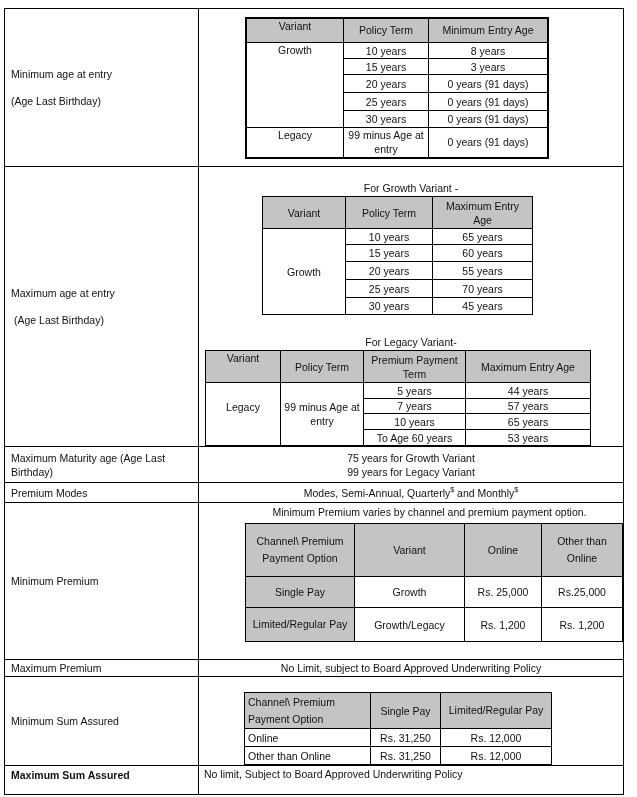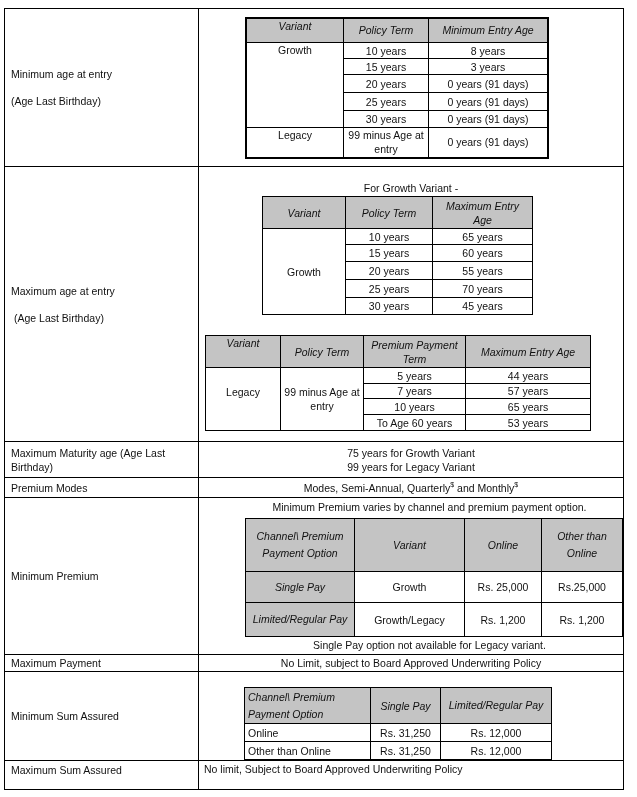--- a/index.html
+++ b/index.html
@@ -5,21 +5,21 @@
   html, body { margin: 0; padding: 0; background: #ffffff; }
   body { width: 637px; height: 797px; position: relative; overflow: hidden;
          font-family: "Liberation Sans", sans-serif; font-size: 10.5px; color: #111; }
   .outer { position: absolute; left: 4px; top: 8px; width: 620px; border-collapse: collapse; }
   .outer > tbody > tr > td { border: 1.5px solid #000; padding: 0; vertical-align: middle; }
   .outer td.lbl { width: 213px; padding: 0 6px; text-align: left; line-height: 14px; }
   .outer td.val { position: relative; text-align: center; }
   table.inner { border-collapse: collapse; margin: 0 auto; }
   table.inner td, table.inner th { border: 1px solid #000; text-align: center; font-weight: normal;
          padding: 0 3px; line-height: 14px; font-size: 10.5px; }
-  table.inner th, table.inner td.shade { background: #c4c4c4; font-style: italic; }
+  table.inner th, table.inner td.shade { background: #c4c4c4; }
   table.inner.thick { border: 2px solid #000; }
   .caption { text-align: center; line-height: 15px; }
   sup { font-size: 7px; }
   .left { text-align: left !important; }
 </style>
 </head>
 <body>
 
 <table class="outer">
 <tbody>
@@ -101,20 +101,21 @@
           <td>25 years</td>
           <td>70 years</td>
         </tr>
         <tr style="height:17px;">
           <td>30 years</td>
           <td>45 years</td>
         </tr>
       </tbody>
           </table>
       <div style="height:20px;"></div>
+      <div class="caption">For Legacy Variant-</div>
       <table class="inner" style="width:386px;margin-left:6px;border:1.5px solid #000;">
         <tbody>
               <tr style="height:32px;">
           <th style="width:68px;vertical-align:top;">Variant</th>
           <th style="width:76px;">Policy Term</th>
           <th style="width:95px;">Premium Payment Term</th>
           <th>Maximum Entry Age</th>
         </tr>
         <tr style="height:16px;">
           <td rowspan="4"><span>Legacy</span><br>&nbsp;</td>
@@ -173,26 +174,25 @@
           <td>Rs.25,000</td>
         </tr>
         <tr style="height:34px;">
           <td class="shade" style="line-height:17px;">Limited/Regular Pay</td>
           <td>Growth/Legacy</td>
           <td>Rs. 1,200</td>
           <td>Rs. 1,200</td>
         </tr>
       </tbody>
           </table>
-      <div class="caption" style="margin-top:1px;">Single Pay option not available for Legacy variant.</div>
     </td>
   </tr>
 
   <tr style="height:17px;">
-    <td class="lbl">Maximum Payment</td>
+    <td class="lbl">Maximum Premium</td>
     <td class="val">No Limit, subject to Board Approved Underwriting Policy</td>
   </tr>
 
   <tr style="height:88px;">
     <td class="lbl">Minimum Sum Assured</td>
     <td class="val" style="vertical-align:top;padding-top:15px;">
       <table class="inner" style="width:308px;margin-left:45px;border:1.5px solid #000;">
         <tbody>
               <tr style="height:36px;">
           <th class="left" style="width:119px;line-height:17px;">Channel\ Premium Payment Option</th>
@@ -208,17 +208,17 @@
           <td class="left">Other than Online</td>
           <td>Rs. 31,250</td>
           <td>Rs. 12,000</td>
         </tr>
       </tbody>
           </table>
     </td>
   </tr>
 
   <tr style="height:29px;">
-    <td class="lbl" style="vertical-align:top;padding-top:2px;">Maximum Sum Assured</td>
+    <td class="lbl" style="vertical-align:top;padding-top:2px;font-weight:bold;">Maximum Sum Assured</td>
     <td class="val" style="text-align:left;vertical-align:top;padding:2px 5px 0 5px;">No limit, Subject to Board Approved Underwriting Policy</td>
   </tr>
 </tbody>
 </table>
 
 </body></html>

